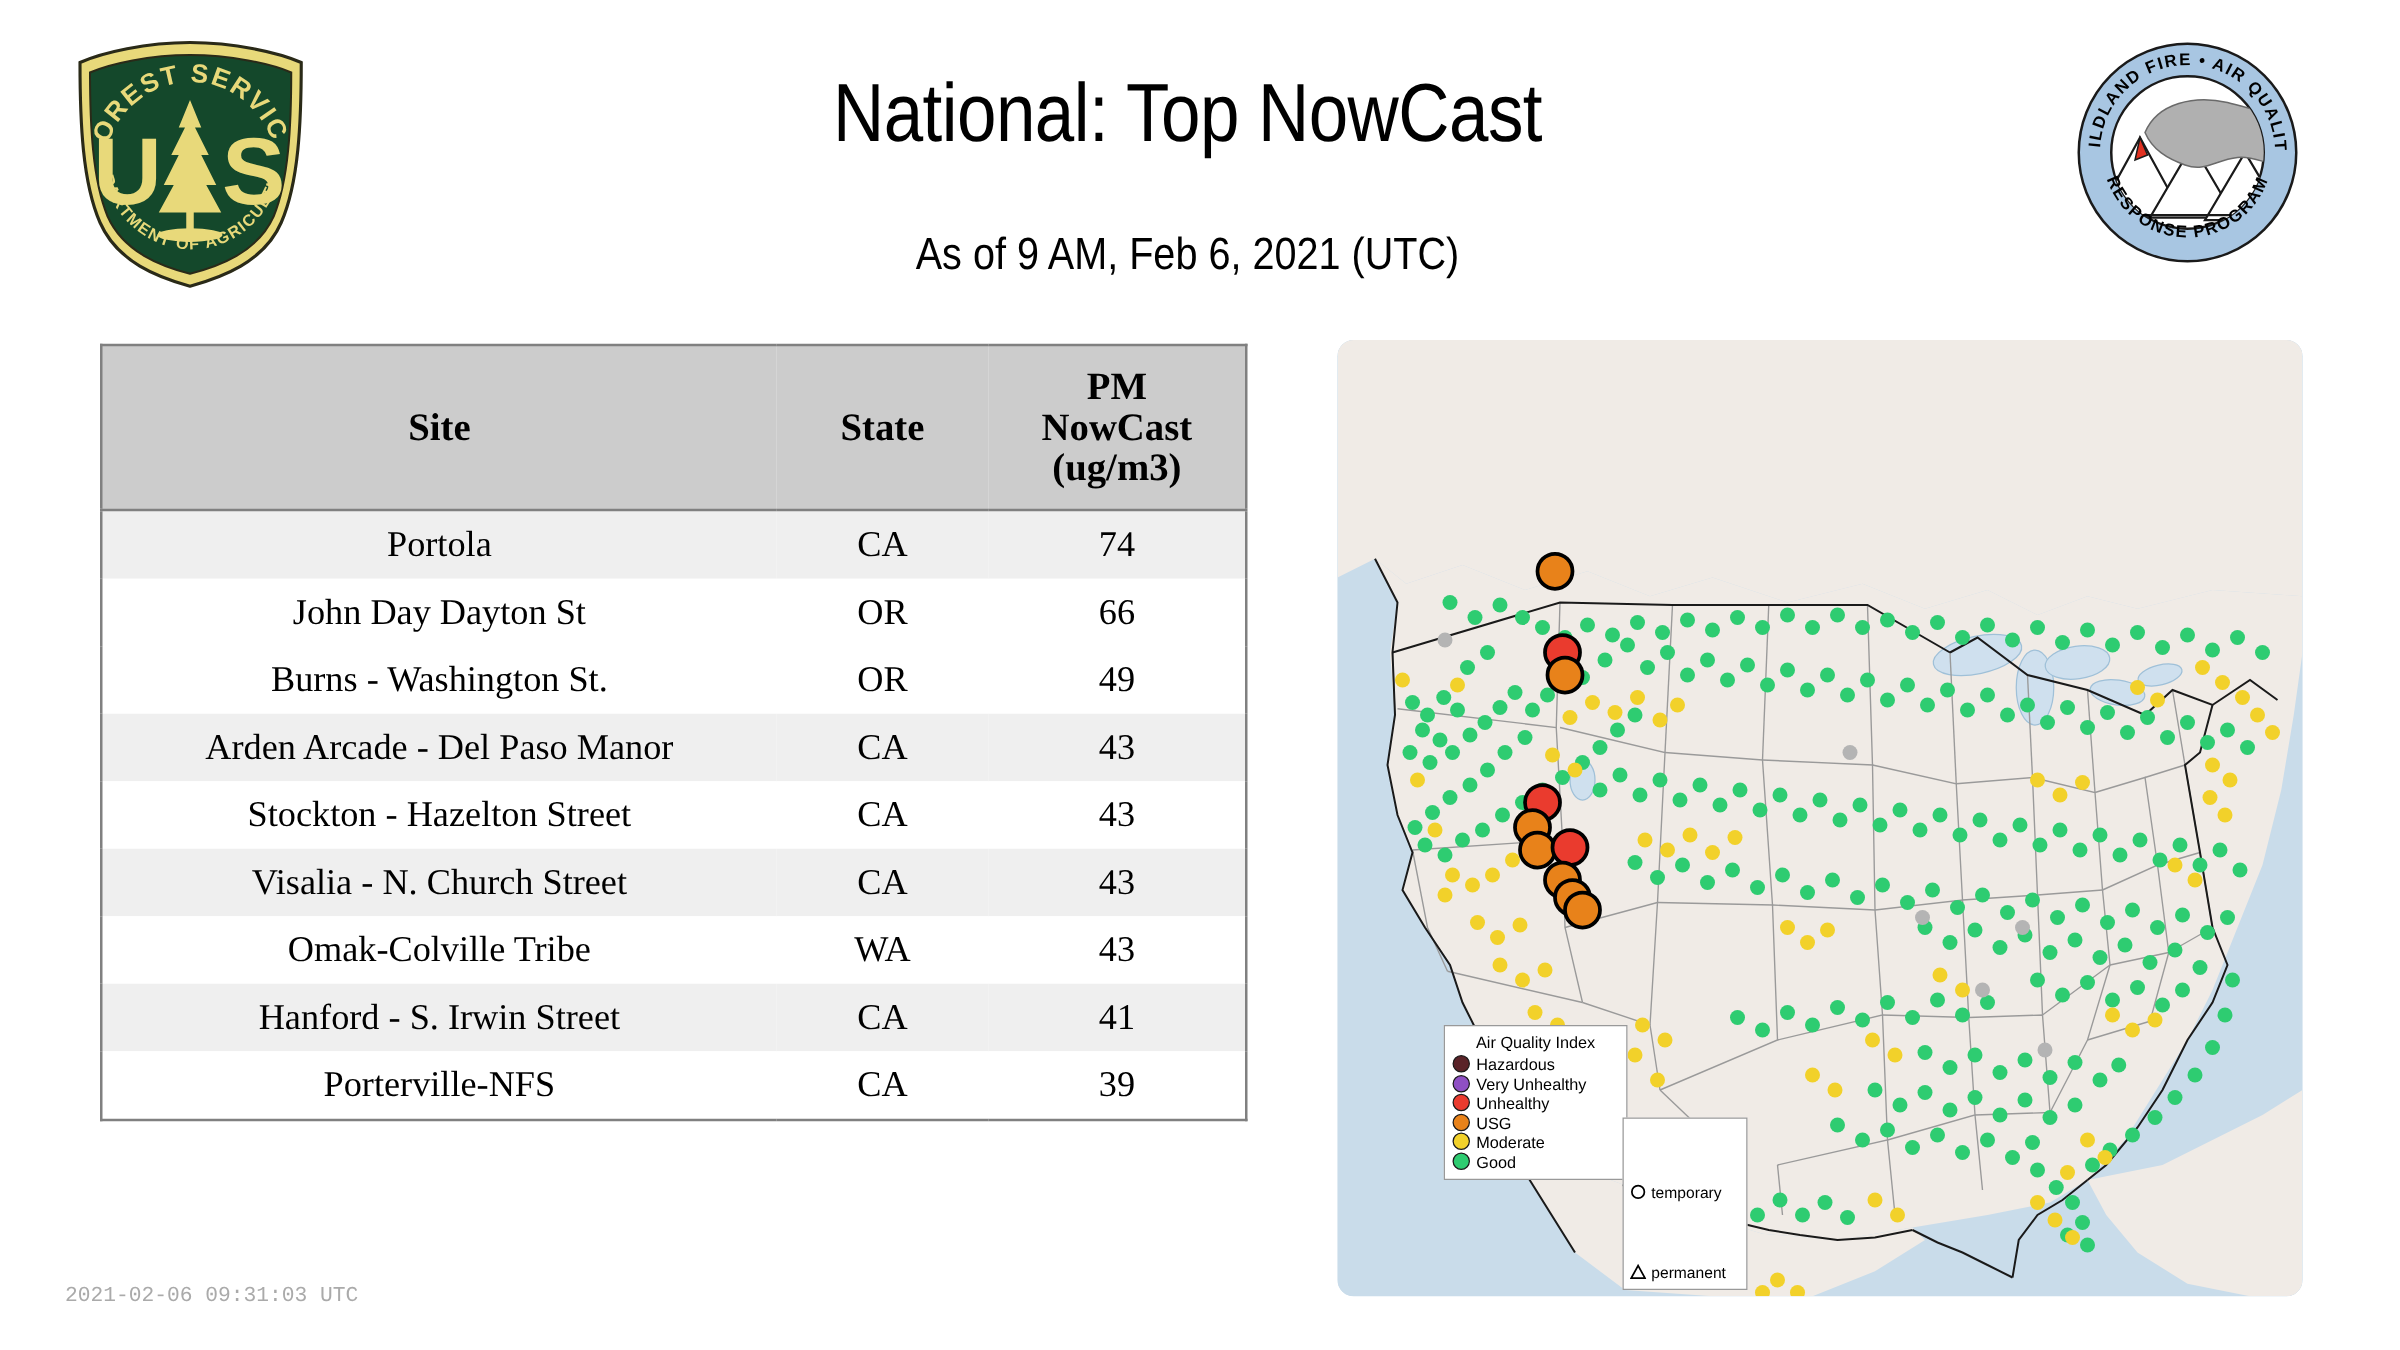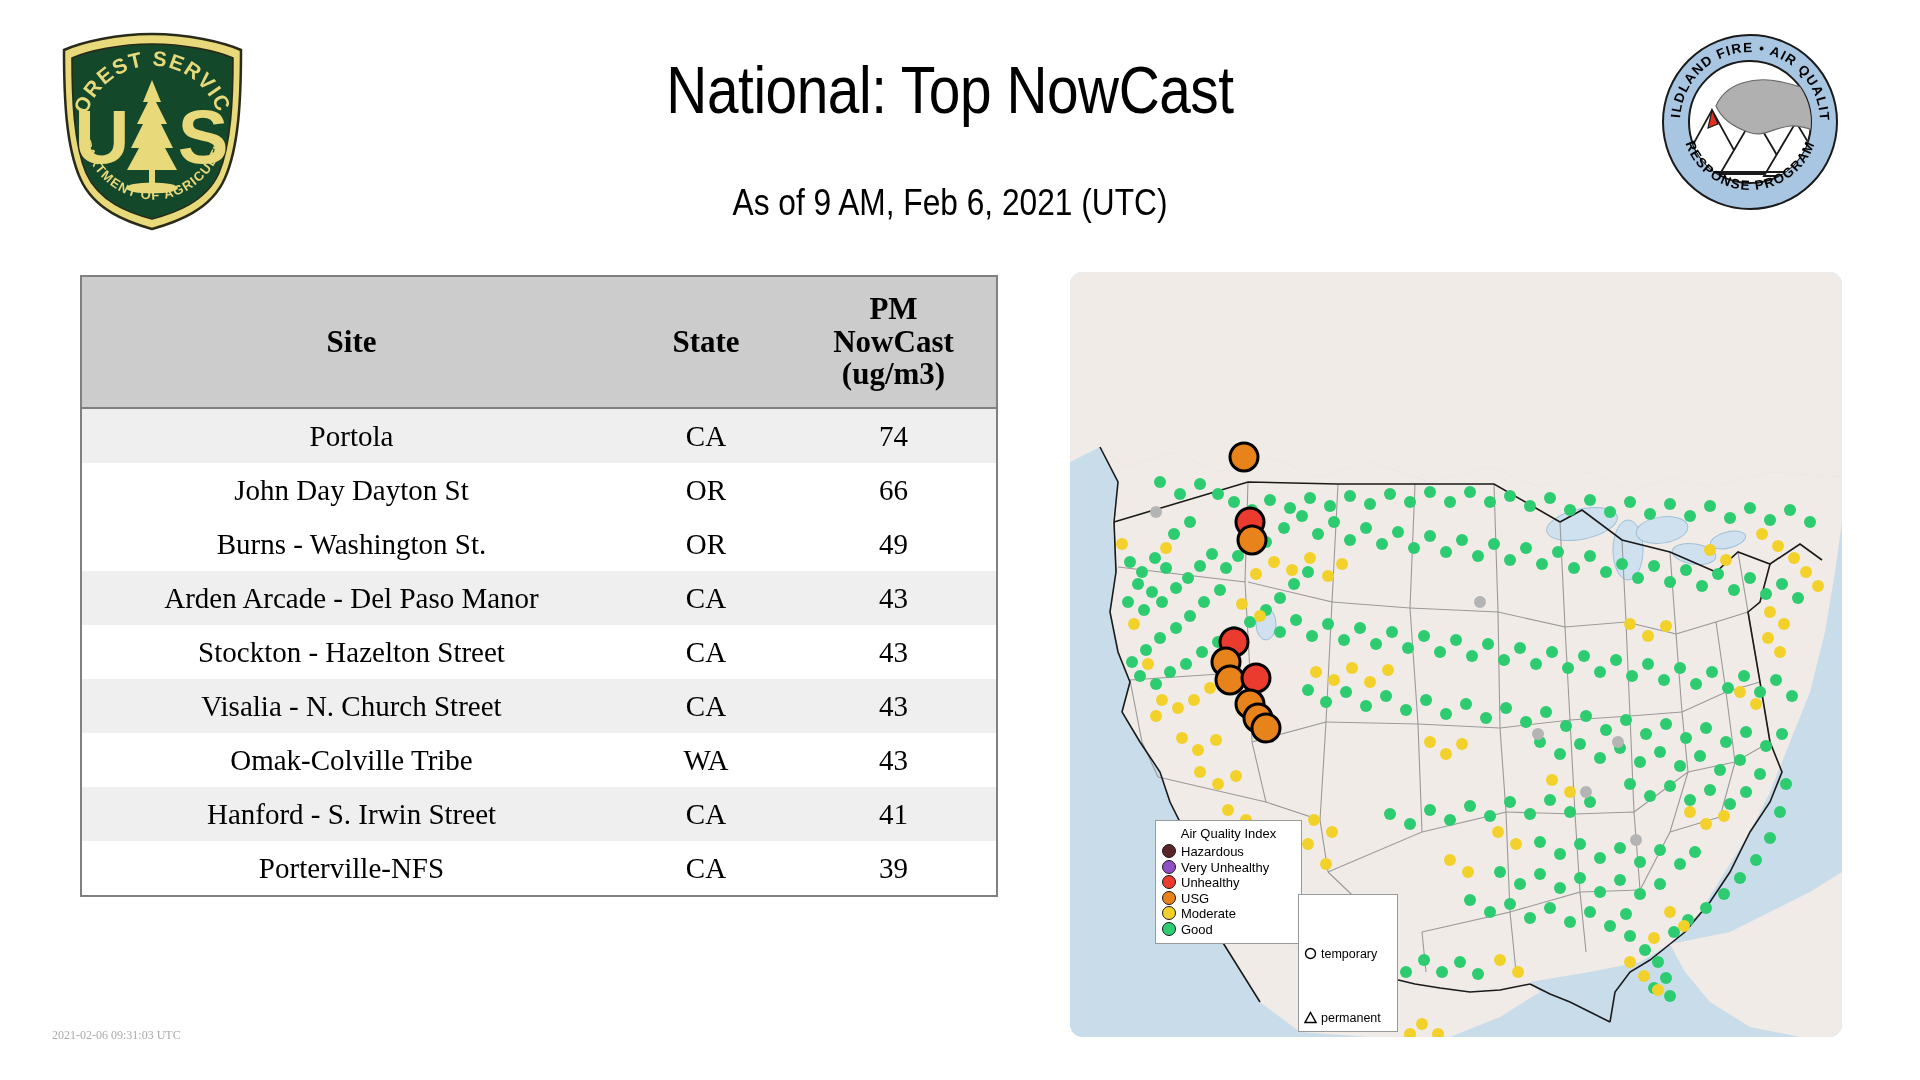--- a/index.html
+++ b/index.html
@@ -173,22 +173,22 @@
     font-size: 12.5px;
     color: #000000;
     margin-left: 4px;
     white-space: nowrap;
   }
 
   
   #footer-timestamp {
     position: absolute;
     left: 52px; top: 1028px;
-    font-family: Liberation Serif, serif;
-    font-size: 12px;
+    font-family: Liberation Mono, monospace;
+    font-size: 17px;
     color: #aaaaaa;
   }
 </style>
 </head>
 <body>
 
 <div id="header">
 
   <div id="usfs-logo">
     <svg viewBox="0 0 195 205" width="195" height="205">

